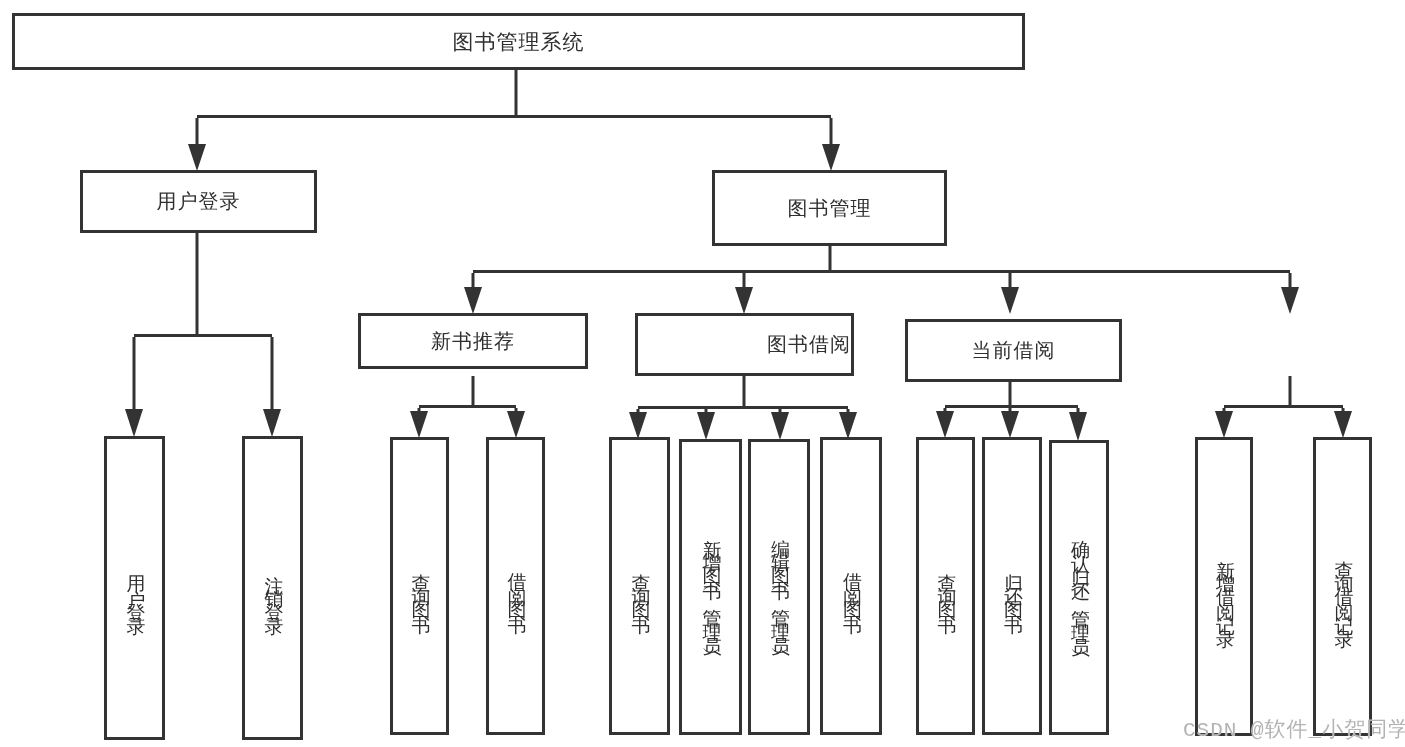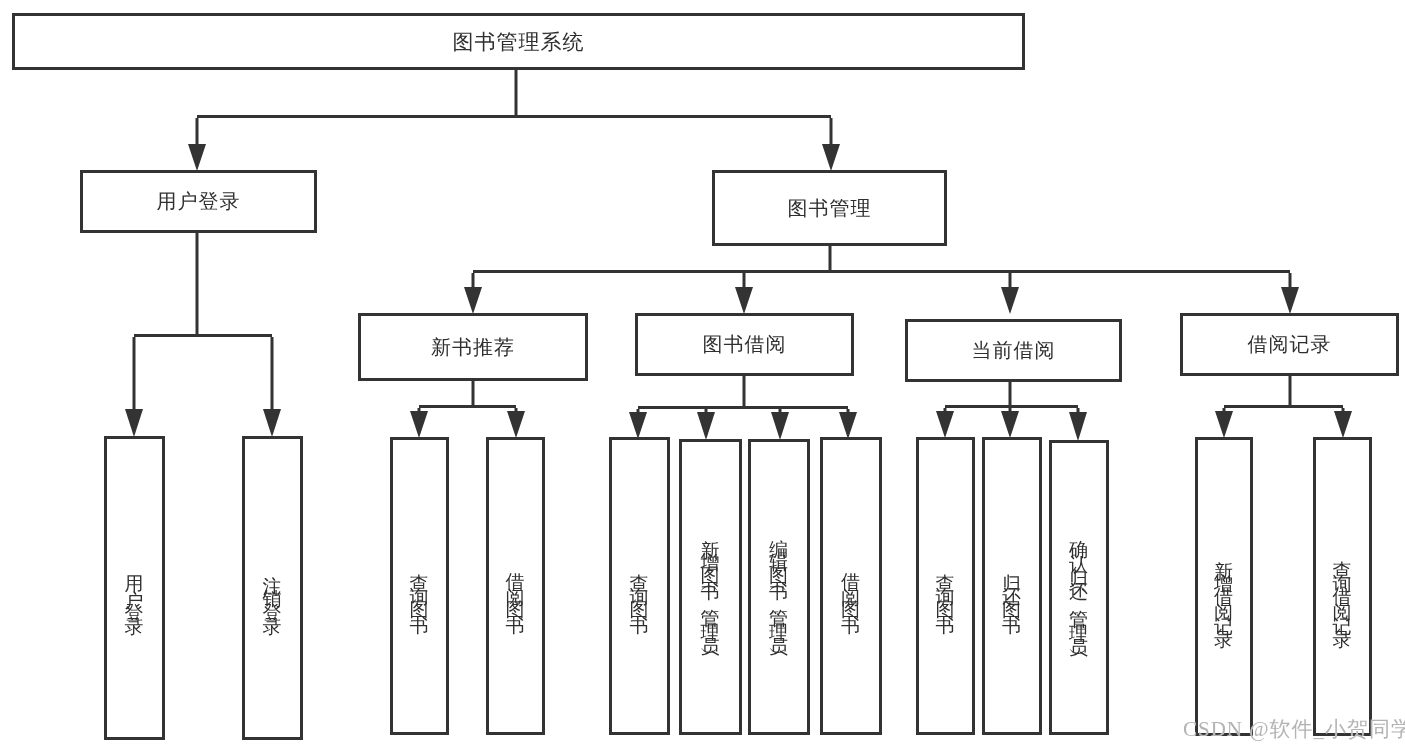--- a/index.html
+++ b/index.html
@@ -1,21 +1,21 @@
 <!DOCTYPE html>
 <html><head>
 <meta charset="utf-8">
 <style>
   html, body { margin: 0; padding: 0; background: #ffffff; }
   #canvas {
     position: relative;
     width: 1405px;
     height: 747px;
     background: #ffffff;
-    font-family: Liberation Serif, serif;
+    font-family: Liberation Mono, monospace;
     overflow: hidden;
   }
   #connector-layer {
     position: absolute;
     left: 0; top: 0;
     width: 1405px; height: 747px;
     pointer-events: none;
   }
   .box {
     position: absolute;
@@ -127,31 +127,28 @@
     <span class="h-label">图书管理系统</span>
   </div>
 
   <div class="box" style="left:80px; top:170px; width:237px; height:63px;">
     <span class="h-label">用户登录</span>
   </div>
   <div class="box" style="left:712px; top:170px; width:235px; height:76px;">
     <span class="h-label">图书管理</span>
   </div>
 
-  <div class="box" style="left:358px; top:313px; width:230px; height:68px;">
+  <div class="box" style="left:358px; top:313px; width:230px; height:56px;">
     <span class="h-label">新书推荐</span>
   </div>
-  <div class="box" style="left:635px; top:313px; width:219px; height:63px;">
+  <div class="box" style="left:635px; top:313px; width:219px; height:63px;justify-content:flex-end;">
     <span class="h-label">图书借阅</span>
   </div>
   <div class="box" style="left:905px; top:319px; width:217px; height:63px;">
     <span class="h-label">当前借阅</span>
-  </div>
-  <div class="box" style="left:1180px; top:313px; width:219px; height:63px;">
-    <span class="h-label">借阅记录</span>
   </div>
 
   <div class="box leaf" style="left:104px; top:436px; width:61px; height:304px;">
     <span class="v-label">用户登录</span>
   </div>
   <div class="box leaf" style="left:242px; top:436px; width:61px; height:304px;">
     <span class="v-label">注销登录</span>
   </div>
 
   <div class="box leaf" style="left:390px; top:437px; width:59px; height:298px;">

